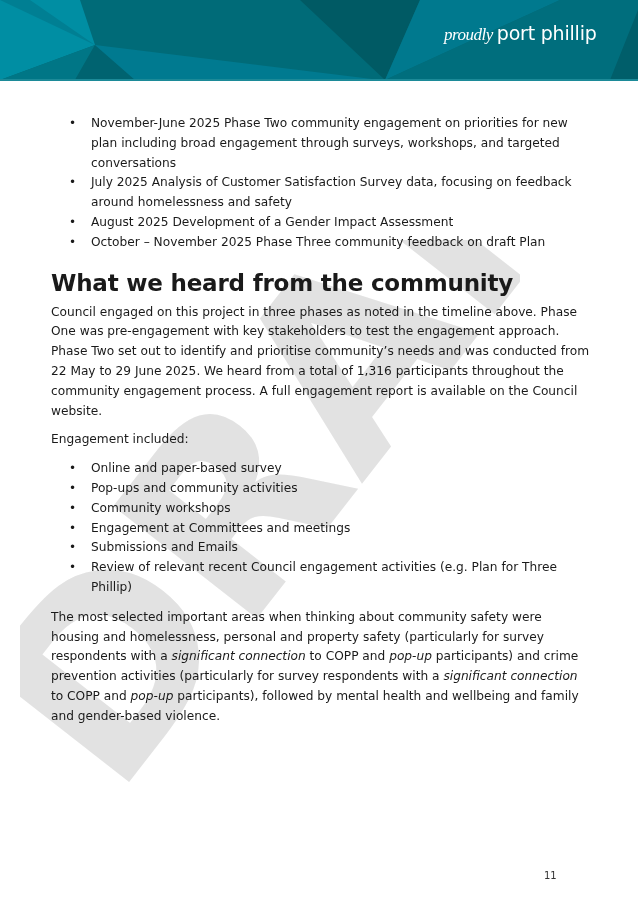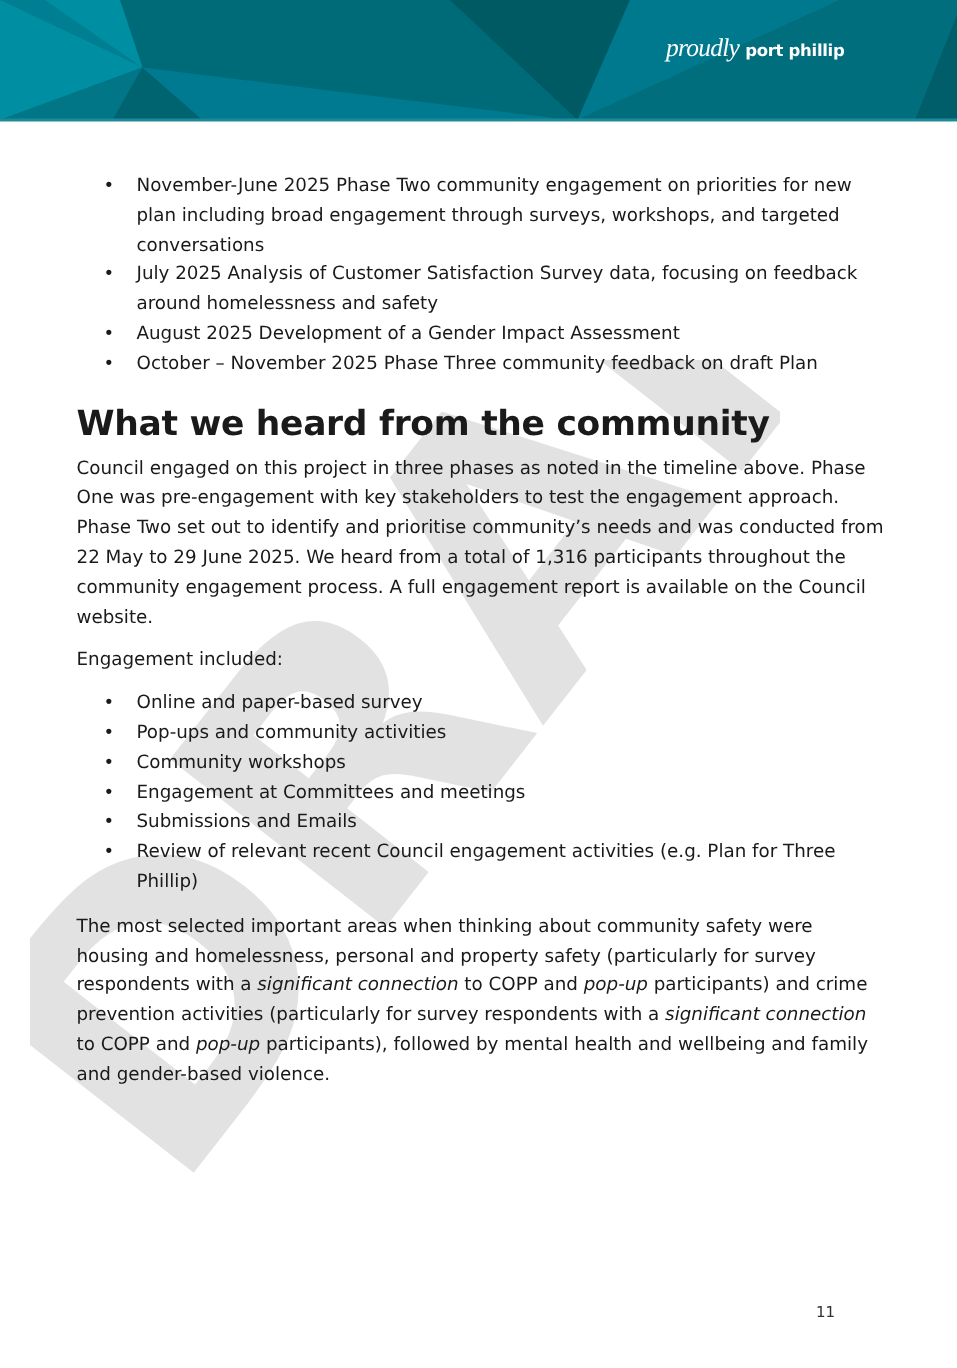--- a/index.html
+++ b/index.html
@@ -2,21 +2,21 @@
 <html><head>
   <meta charset="utf-8">
   <style>
     html, body { margin: 0; padding: 0; background: #ffffff; }
     body { width: 638px; height: 912px; position: relative; overflow: hidden;
            font-family: "DejaVu Sans", sans-serif; color: #1a1a1a; }
     .header { position: absolute; left: 0; top: 0; width: 638px; height: 81px; overflow: hidden; }
     .header svg { position: absolute; left: 0; top: 0; }
     .logo { position: absolute; left: 444px; top: 22px; color: #ffffff; white-space: nowrap; }
     .logo .script { font-family: Liberation Serif, serif; font-style: italic; font-size: 17px; letter-spacing: -0.5px; margin-right: 4px; }
-    .logo .brand { font-family: "DejaVu Sans", sans-serif; font-weight: bold; font-size: 11px; letter-spacing: -0.2px; }
+    .logo .brand { font-family: "DejaVu Sans", sans-serif; font-weight: normal; font-size: 19px; letter-spacing: -0.2px; }
     .content { position: absolute; left: 51px; top: 114px; width: 540px; font-size: 12.2px; line-height: 19.8px; }
     ul { margin: 0; padding: 0; list-style: none; }
     ul li { position: relative; padding-left: 40px; }
     ul li::before { content: "\2022"; position: absolute; left: 18px; top: 0; font-size: 12px; }
     h2 { font-size: 23px; font-weight: bold; margin: 18px 0 8px 0; letter-spacing: -0.2px; line-height: 24px; }
     p { margin: 4px 0 9px 0; }
     em { font-style: italic; }
     .list2 { margin-bottom: 10px; margin-top: 0px; }
     .pagenum { position: absolute; left: 544px; top: 870px; font-size: 10px; color: #333; }
     .watermark { position: absolute; left: 20px; top: 240px; width: 500px; height: 560px; pointer-events: none; }

